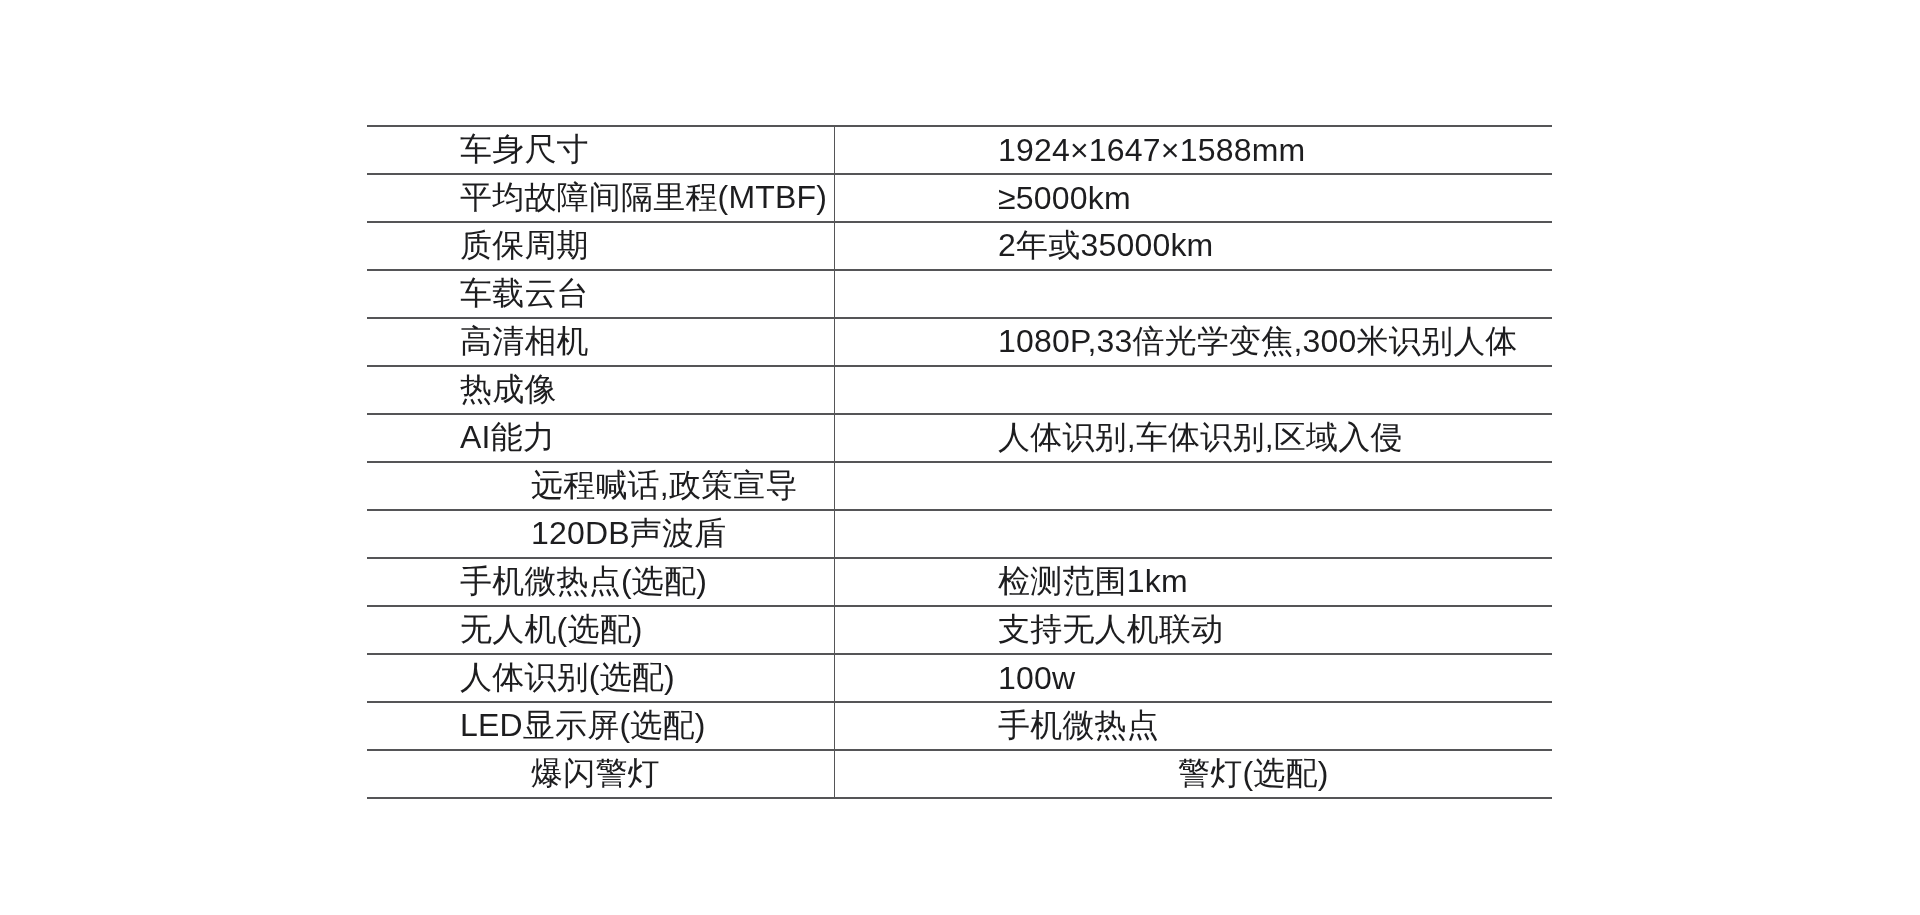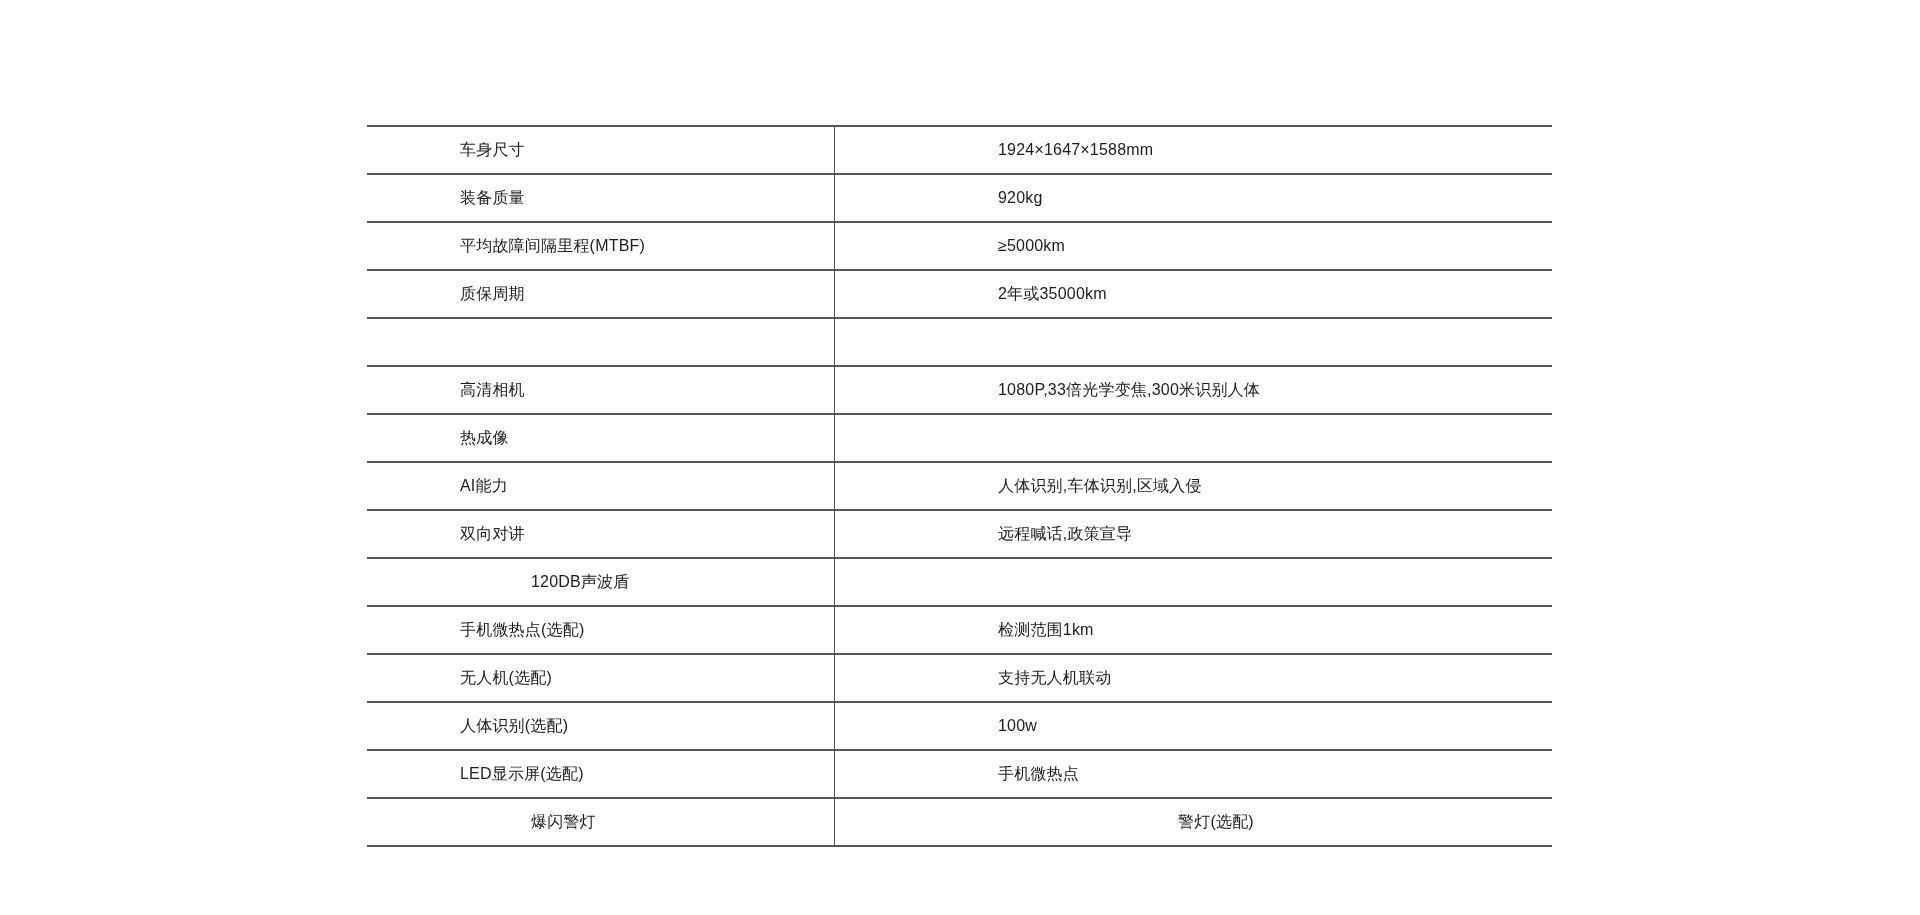--- a/index.html
+++ b/index.html
@@ -35,21 +35,21 @@
   .row {
     display: flex;
     height: 48px;
     box-sizing: border-box;
     border-top: 2px solid #555557;
     align-items: stretch;
   }
   .cell {
     display: flex;
     align-items: center;
-    font-size: 16px;
+    font-size: 32px;
     font-weight: 500;
     color: #1d1d1f;
     letter-spacing: 0.2px;
     white-space: nowrap;
     box-sizing: border-box;
   }
   .cell.label {
     width: 467px;
     padding-left: 93px;
   }
@@ -63,54 +63,50 @@
 
 <div class="page">
   <div class="spec-table">
     <div class="divider"></div>
 
   <div class="row">
     <div class="cell label">车身尺寸</div>
     <div class="cell value">1924×1647×1588mm</div>
   </div>
 
-  <div class="row">
-    <div class="cell label">装备质量</div>
-    <div class="cell value">920kg</div>
-  </div>
 
   <div class="row">
     <div class="cell label">平均故障间隔里程(MTBF)</div>
     <div class="cell value">≥5000km</div>
   </div>
 
   <div class="row">
     <div class="cell label">质保周期</div>
     <div class="cell value">2年或35000km</div>
   </div>
 
   <div class="row">
+    <div class="cell label">车载云台</div>
   </div>
 
   <div class="row">
     <div class="cell label">高清相机</div>
     <div class="cell value">1080P,33倍光学变焦,300米识别人体</div>
   </div>
 
   <div class="row">
     <div class="cell label">热成像</div>
   </div>
 
   <div class="row">
     <div class="cell label">AI能力</div>
     <div class="cell value">人体识别,车体识别,区域入侵</div>
   </div>
 
   <div class="row">
-    <div class="cell label">双向对讲</div>
     <div class="cell value">远程喊话,政策宣导</div>
   </div>
 
   <div class="row">
     <div class="cell value">120DB声波盾</div>
   </div>
 
   <div class="row">
     <div class="cell label">手机微热点(选配)</div>
     <div class="cell value">检测范围1km</div>

